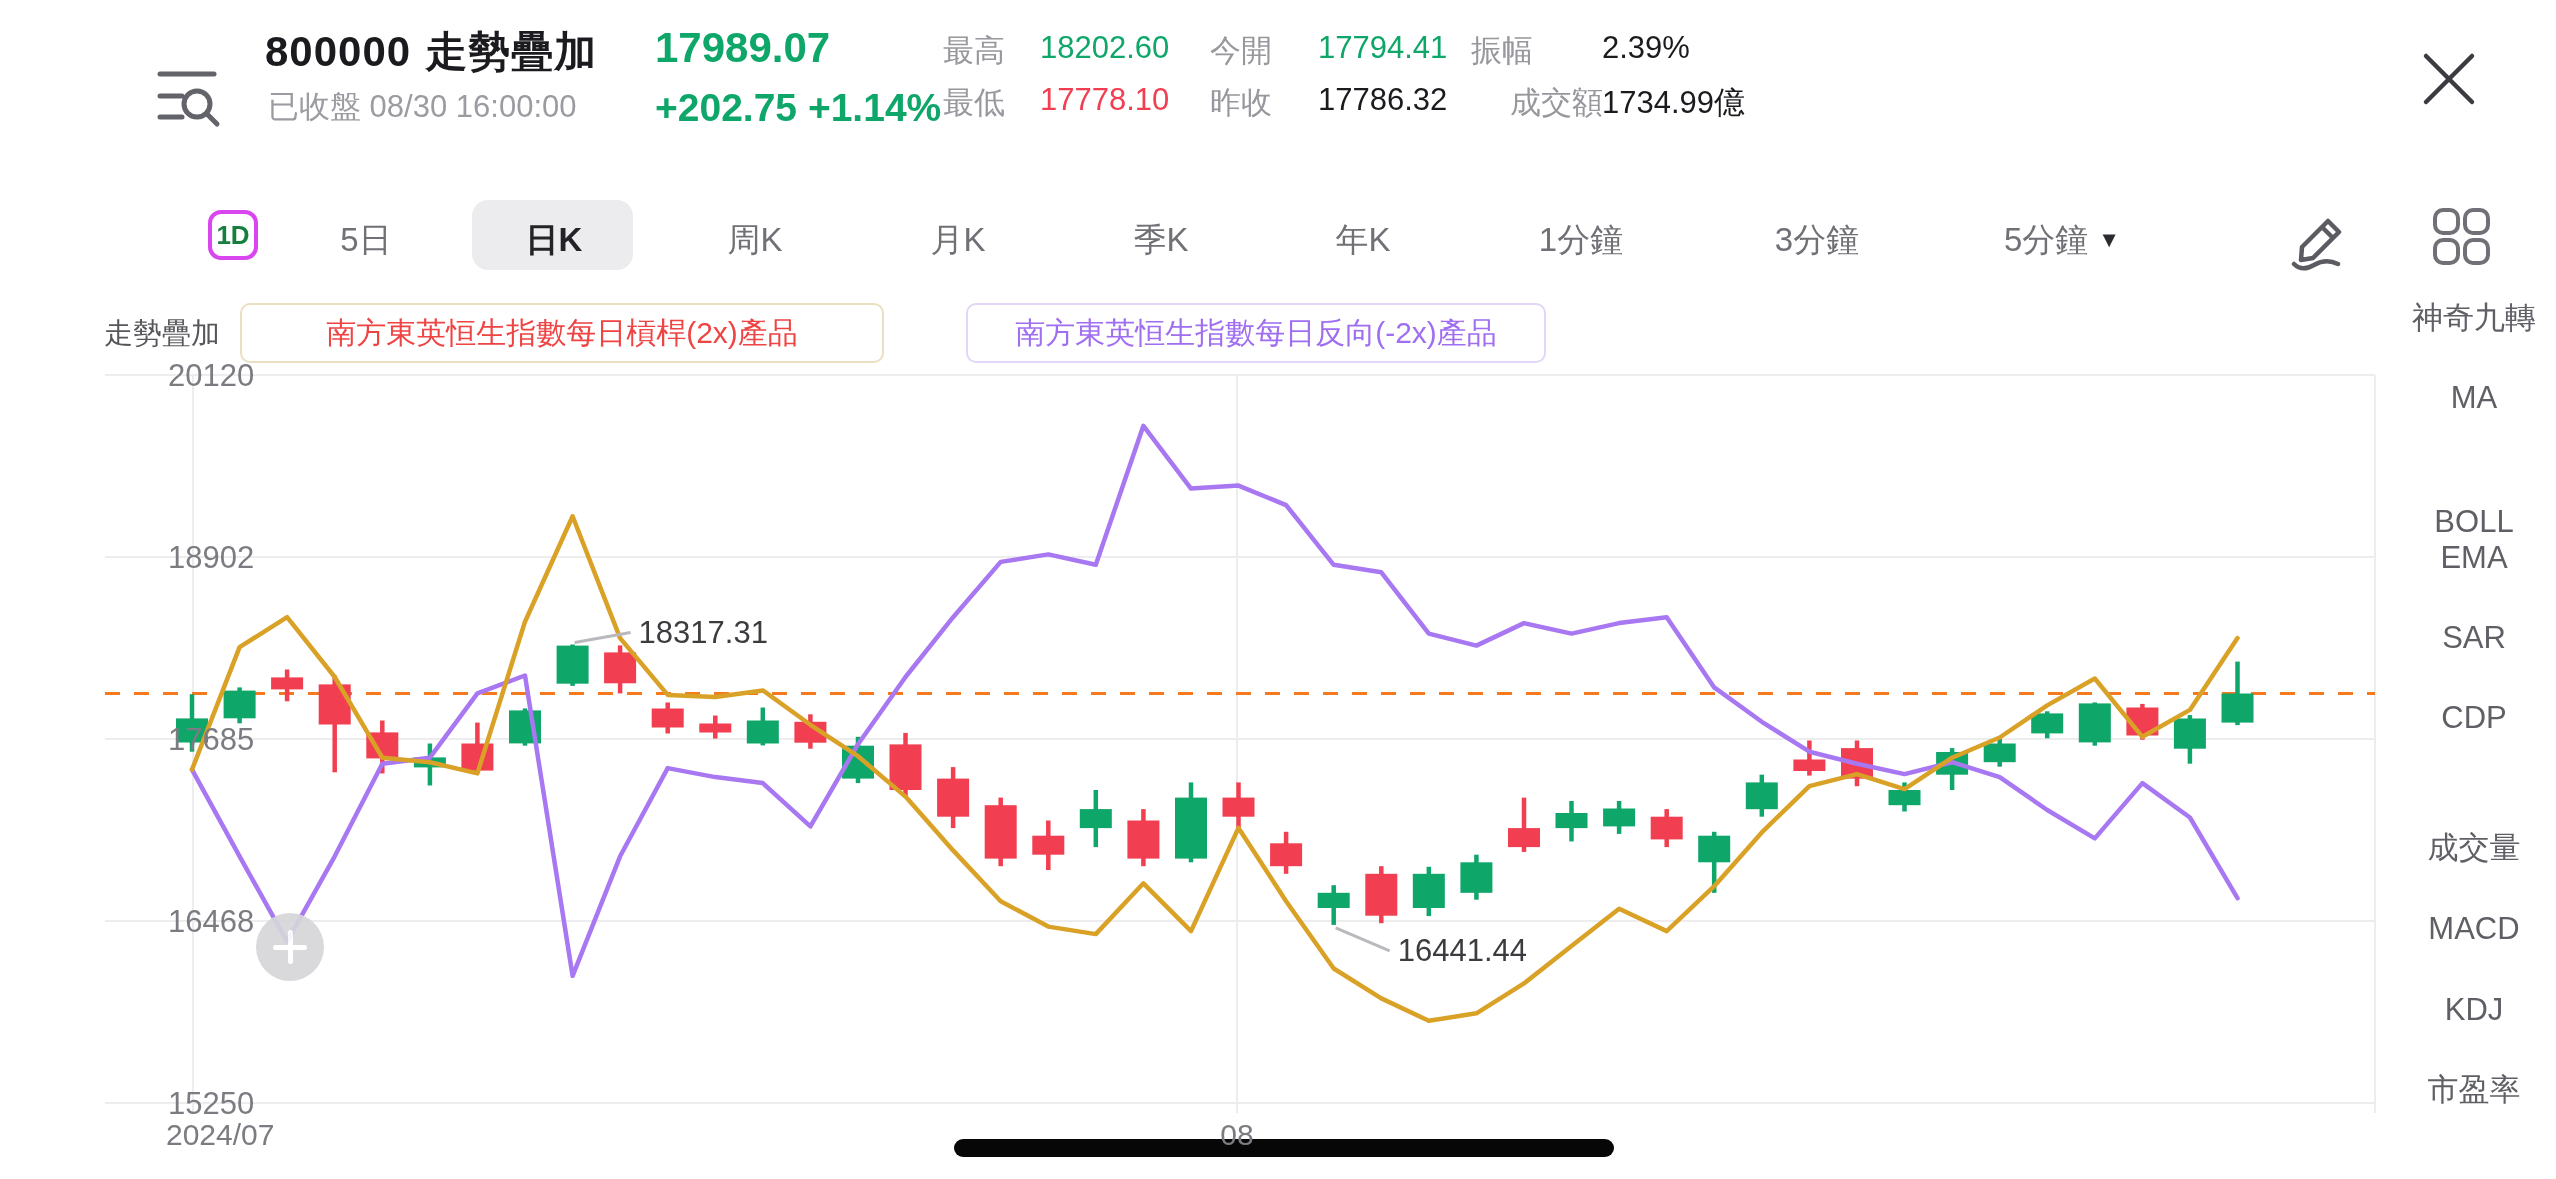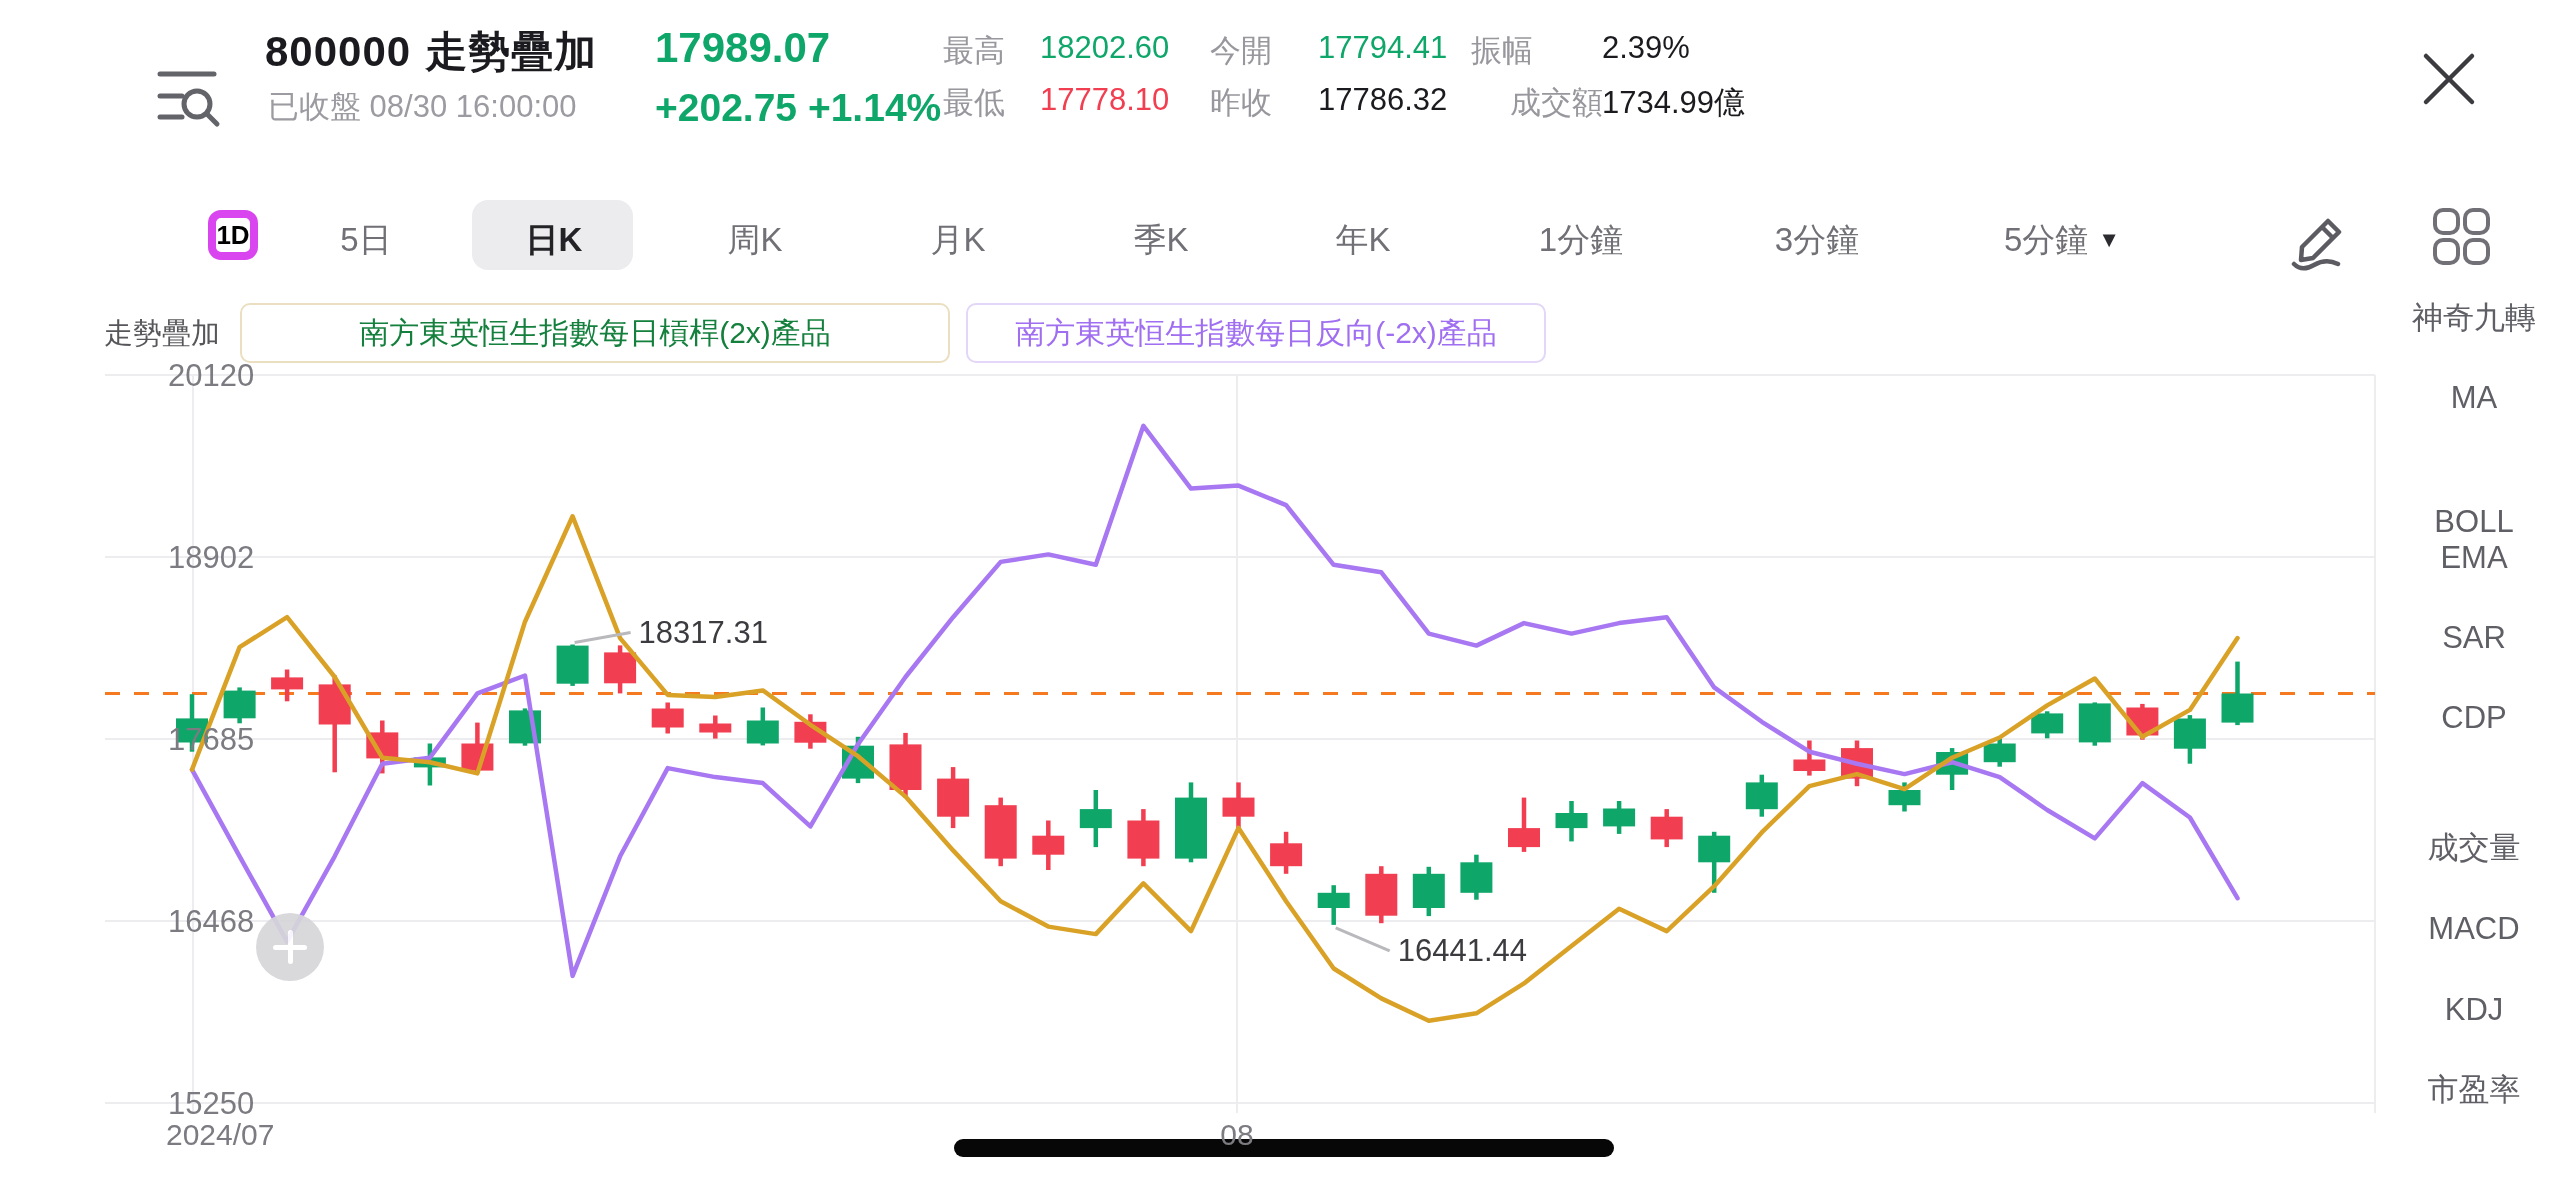--- a/index.html
+++ b/index.html
@@ -15,22 +15,22 @@
   #symbol-title .name { margin-left:14px; }
   #price-now { left:655px; top:24px; font-size:42px; font-weight:bold; }
   #status-line { left:268px; top:86px; font-size:31px; color:#9b9ba1; white-space:nowrap; }
   #change-line { left:655px; top:86px; font-size:39px; font-weight:bold; }
   .stat-label { font-size:31px; color:#97979d; white-space:nowrap; }
   .stat-value { font-size:31px; white-space:nowrap; }
   
   .tab { font-size:33px; color:#707076; transform:translateX(-50%); top:218px; white-space:nowrap; cursor:default; }
   .tab.active { font-weight:bold; color:#232327; }
   #tab-pill { left:472px; top:200px; width:161px; height:70px; background:#ececee; border-radius:16px; }
-  #tab-1d-box { left:208px; top:210px; width:50px; height:50px; border:8px solid #d946ef; border-radius:13px;
-    font-size:26px; font-weight:bold; color:#000000; display:flex; align-items:center; justify-content:center; }
+  #tab-1d-box { left:208px; top:210px; width:50px; height:50px; border:4px solid #d946ef; border-radius:13px;
+    font-size:26px; font-weight:bold; color:#15803d; display:flex; align-items:center; justify-content:center; }
   .caret { display:inline-block; margin-left:10px; font-size:22px; color:#2c2c30; vertical-align:4px; }
   
   #legend-prefix { left:104px; top:314px; font-size:29px; color:#57575b; }
   .legend-pill { top:303px; height:60px; border-radius:10px; border:2px solid #eadfc0; background:#fff;
     display:flex; align-items:center; justify-content:center; font-size:30px; white-space:nowrap; }
   
   .side-item { font-size:31px; color:#5f5f66; transform:translate(-50%,-50%); left:2474px; white-space:nowrap; cursor:default; }
   
   .x-label { font-size:30px; color:#7b7b81; top:1118px; }
   #scrollbar { left:954px; top:1139px; width:660px; height:18px; border-radius:9px; background:#070707; }
@@ -97,21 +97,21 @@
   <path d="M6 62 q8 8 20 1 t 24 -1" stroke="#5b5b61" stroke-width="4.5" stroke-linecap="round"></path>
 </svg>
 <svg class="abs" style="left:2431px;top:206px" width="64" height="64" viewBox="0 0 64 64" fill="none">
   <rect x="4" y="4" width="23" height="23" rx="8" stroke="#707076" stroke-width="4"></rect>
   <rect x="34" y="4" width="23" height="23" rx="8" stroke="#707076" stroke-width="4"></rect>
   <rect x="4" y="34" width="23" height="23" rx="8" stroke="#707076" stroke-width="4"></rect>
   <rect x="34" y="34" width="23" height="23" rx="8" stroke="#707076" stroke-width="4"></rect>
 </svg>
 
 <div class="abs" id="legend-prefix">走勢疊加</div>
-<div class="abs legend-pill" style="left:240px;width:710px;border-color:#eadfc0;color:#15803d">
+<div class="abs legend-pill" style="left:240px;width:644px;border-color:#eadfc0;color:#ef4444">
   <span>南方東英恒生指數每日槓桿(2x)產品</span>
 </div>
 <div class="abs legend-pill" style="left:966px;width:580px;border-color:#e3d6f8;color:#a06ef0">
   <span>南方東英恒生指數每日反向(-2x)產品</span>
 </div>
 
 <svg class="abs" id="chart" style="left:0;top:0" width="2556" height="1179" viewBox="0 0 2556 1179" xmlns="http://www.w3.org/2000/svg">
     <line x1="105" y1="375.0" x2="2375" y2="375.0" stroke="#ededf0" stroke-width="2"></line>
     <line x1="105" y1="557.1" x2="2375" y2="557.1" stroke="#ededf0" stroke-width="2"></line>
     <line x1="105" y1="739.0" x2="2375" y2="739.0" stroke="#ededf0" stroke-width="2"></line>

